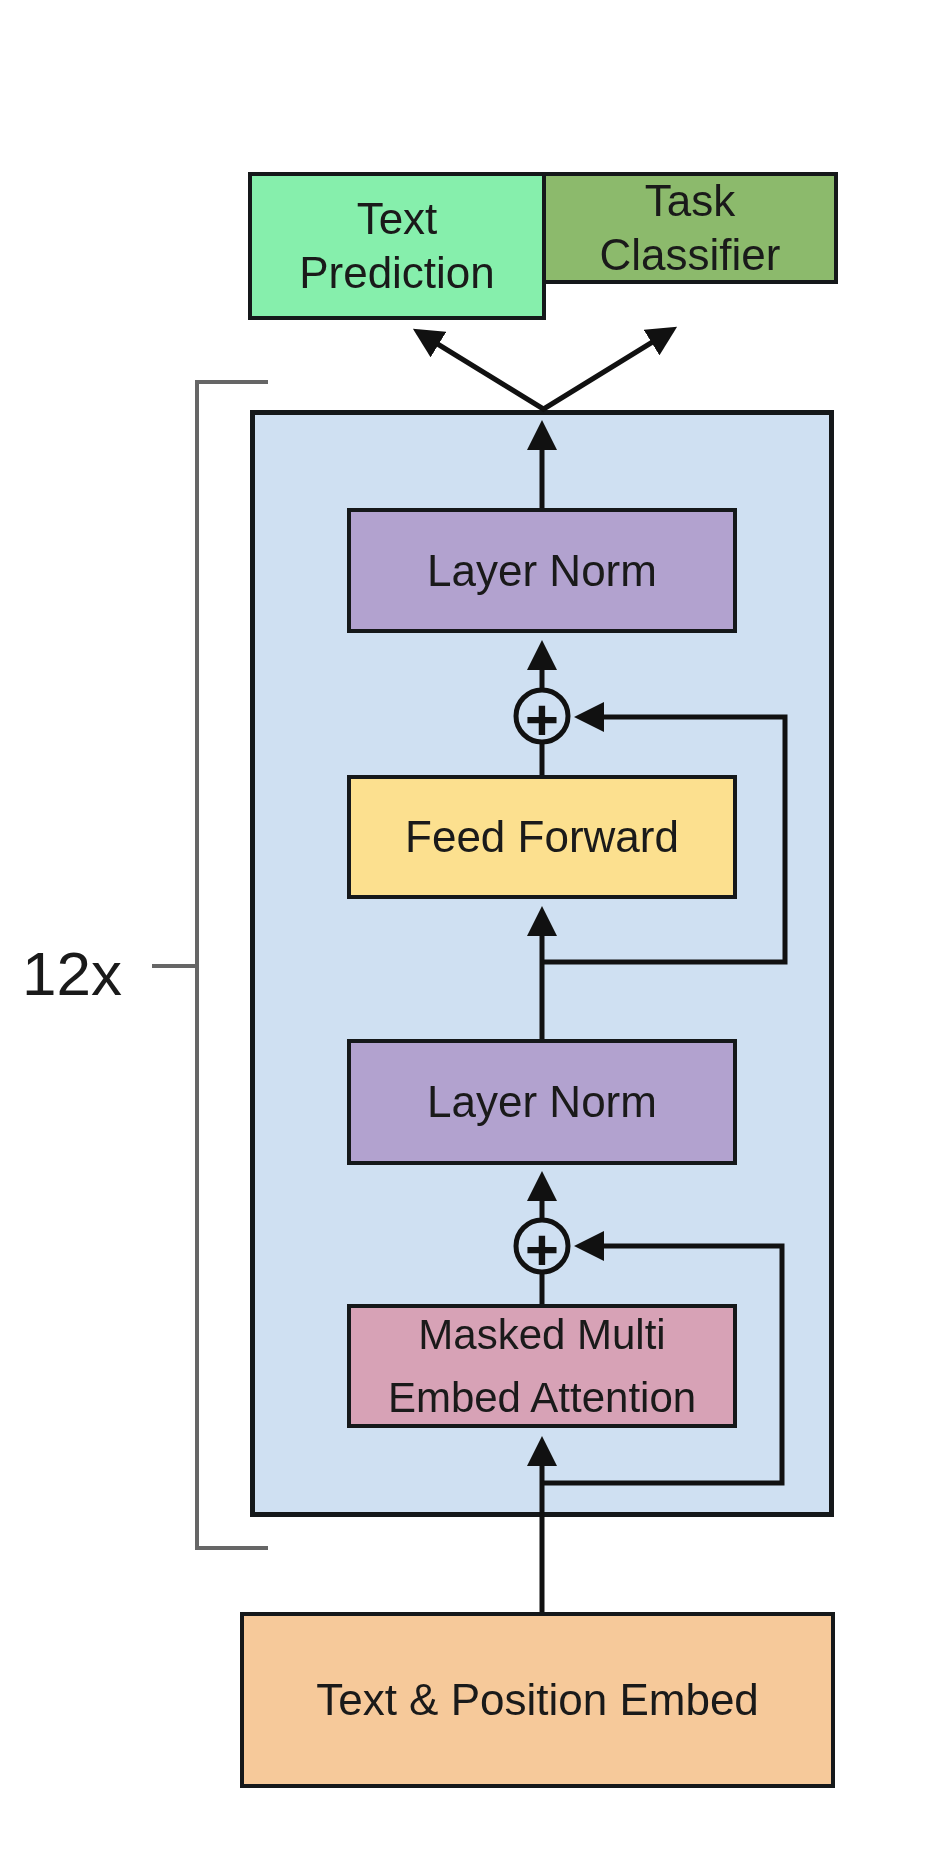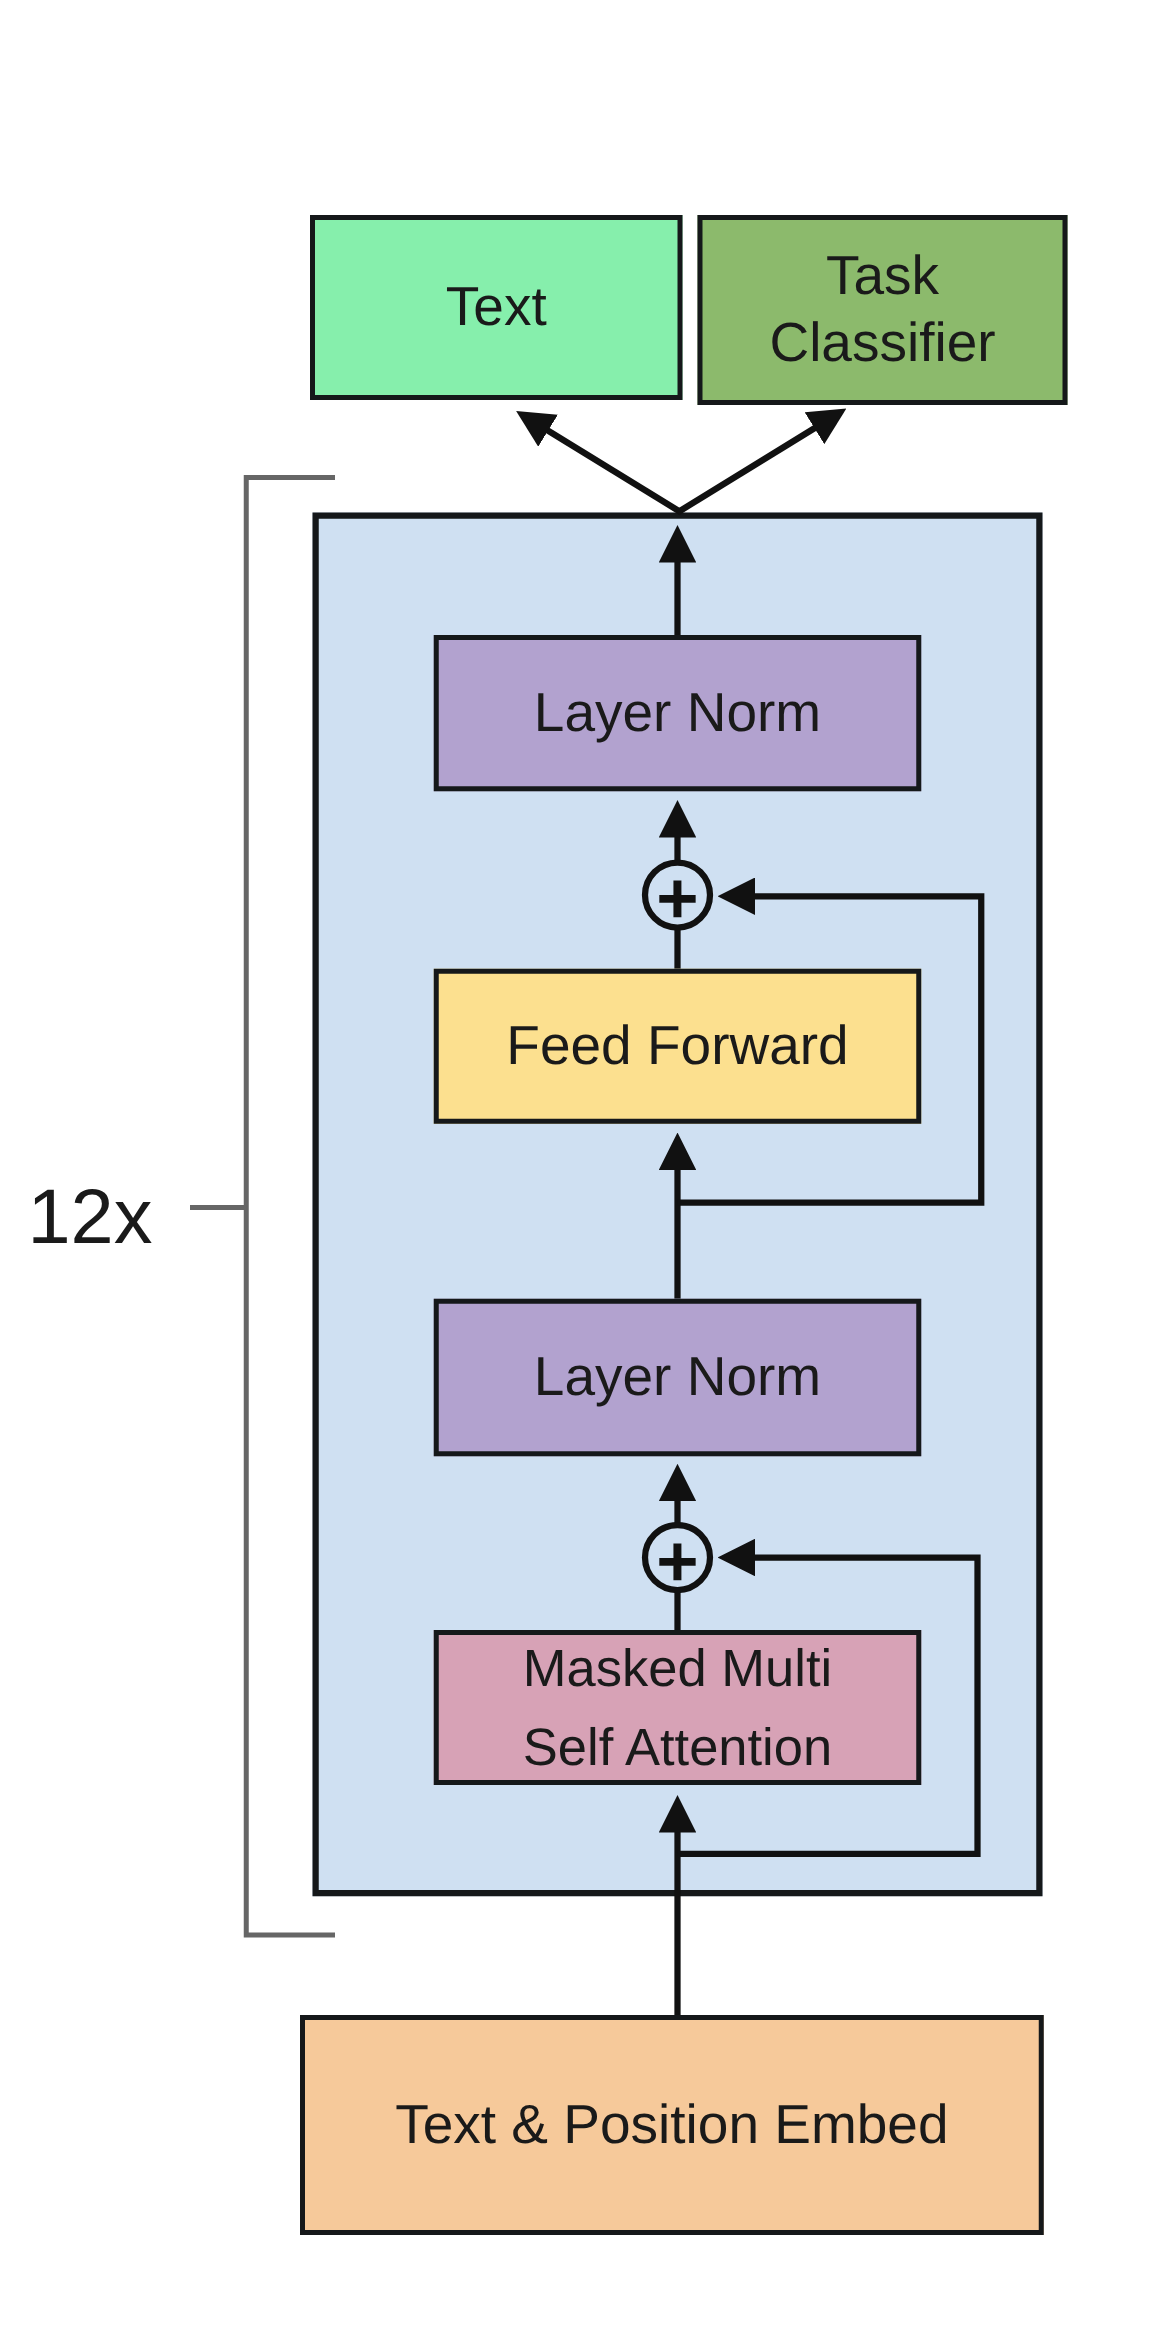--- a/index.html
+++ b/index.html
@@ -40,21 +40,21 @@
   .repeat-label{
     position:absolute;
     left:22px;top:938px;
     width:110px;
     text-align:left;
     font-size:62px;
     z-index:3;
   }
   
   .n-text-prediction{left:248px;top:172px;width:298px;height:148px;}
-  .n-task-classifier{left:558px;top:172px;width:296px;height:152px;}
+  .n-task-classifier{left:542px;top:172px;width:296px;height:112px;}
   .n-block{left:250px;top:410px;width:584px;height:1107px;}
   .n-ln-top{left:347px;top:508px;width:390px;height:125px;}
   .n-ff{left:347px;top:775px;width:390px;height:124px;}
   .n-ln-mid{left:347px;top:1039px;width:390px;height:126px;}
   .n-attn{left:347px;top:1304px;width:390px;height:124px;font-size:42px;gap:12px;}
   .n-embed{left:240px;top:1612px;width:595px;height:176px;}
 </style>
 </head>
 <body>
 
@@ -98,38 +98,39 @@
       <text x="542" y="719" text-anchor="middle" dominant-baseline="central" font-size="58" font-weight="700" fill="#111111">+</text>
     </g>
     <g>
       <circle cx="542" cy="1246" r="26" fill="#cfe0f2" stroke="#111111" stroke-width="5"></circle>
       <text x="542" y="1249" text-anchor="middle" dominant-baseline="central" font-size="58" font-weight="700" fill="#111111">+</text>
     </g>
   </svg>
 
   <div class="node n-text-prediction" style="background-color: #86efac;">
     <span class="lbl">Text</span>
+    <span class="lbl">Prediction</span>
   </div>
   <div class="node n-task-classifier" style="background-color: rgb(140, 186, 108);">
     <span class="lbl">Task</span>
     <span class="lbl">Classifier</span>
   </div>
 
   <div class="node n-ln-top" style="background-color: rgb(178, 162, 207);">
     <span class="lbl">Layer Norm</span>
   </div>
   <div class="node n-ff" style="background-color: rgb(252, 224, 143);">
     <span class="lbl">Feed Forward</span>
   </div>
   <div class="node n-ln-mid" style="background-color: rgb(178, 162, 207);">
     <span class="lbl">Layer Norm</span>
   </div>
   <div class="node n-attn" style="background-color: rgb(215, 162, 182);">
     <span class="lbl">Masked Multi</span>
-    <span class="lbl">Self Attention</span>
+    <span class="lbl">Embed Attention</span>
   </div>
 
   <div class="node n-embed" style="background-color: rgb(246, 201, 154);">
     <span class="lbl">Text &amp; Position Embed</span>
   </div>
 
   <div class="repeat-label">12x</div>
 
 </div>
 

